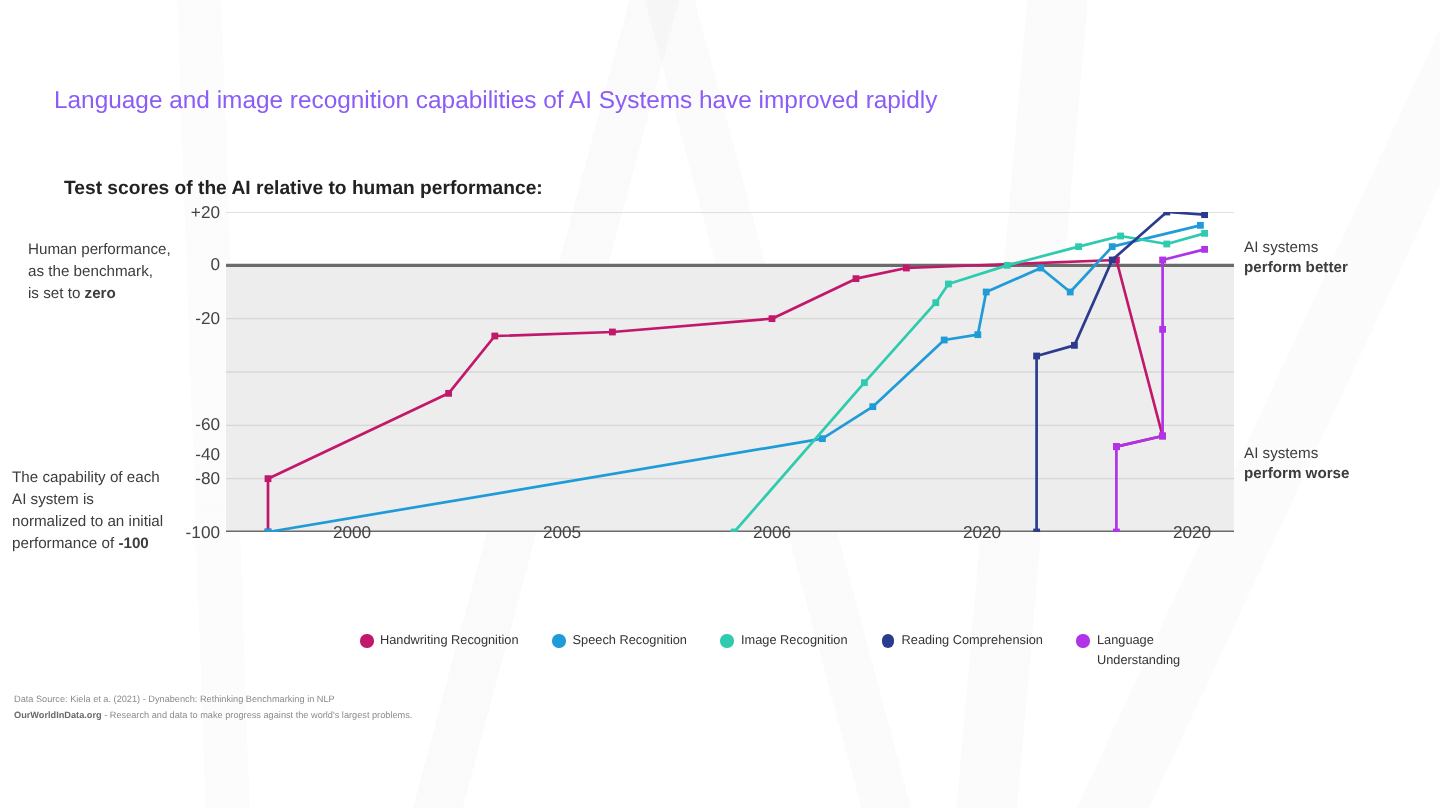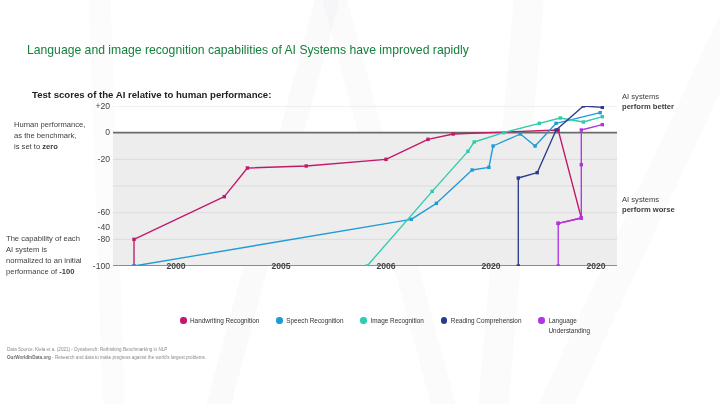--- a/index.html
+++ b/index.html
@@ -29,34 +29,34 @@
   }
 
   #title {
     position: absolute; left: 26px; top: 13px;
     font-size: 21.5px; font-weight: bold;
     color: #4FA3DC; letter-spacing: -0.1px;
     white-space: nowrap;
   }
   #subtitle {
     position: absolute; left: 27px; top: 43px;
-    font-size: 12.2px; color: #15803d; font-weight: 400;
+    font-size: 12.2px; color: #8b5cf6; font-weight: 400;
     white-space: nowrap;
   }
 
   #chart-label {
     position: absolute; left: 32px; top: 89px;
     font-size: 9.6px; font-weight: bold; color: #222;
     white-space: nowrap;
   }
 
   
   .side-note {
     position: absolute; font-size: 7.6px; color: #3d3d3d;
-    line-height: 1.35; white-space: nowrap;
+    line-height: 1.35; white-space: nowrap; margin-top: 27px;
   }
   #note-better { left: 622px; top: 92px; }
   #note-worse  { left: 622px; top: 195px; }
   .side-note .strong { font-weight: bold; display: block; }
 
   
   .left-note {
     position: absolute; font-size: 7.6px; color: #3d3d3d;
     line-height: 1.45; white-space: nowrap;
   }
@@ -77,21 +77,21 @@
     position: absolute; right: 0; width: 30px;
     text-align: right; font-size: 8.6px; color: #444; font-weight: 500;
   }
   #yticks { position: absolute; left: 78px; top: 106px; width: 32px; height: 160px; }
   #yticks .ytick { left: 0; width: 32px; }
 
   
   #xticks { position: absolute; left: 113px; top: 261px; width: 504px; height: 14px; }
   .xtick {
     position: absolute; font-size: 8.6px; color: #444; transform: translateX(-50%);
-    white-space: nowrap; font-weight: 700;
+    white-space: nowrap; font-weight: 400;
   }
 
   
   #legend {
     position: absolute; left: 180px; top: 316px;
     display: flex; gap: 17px; align-items: flex-start;
   }
   .legend-item { display: flex; align-items: flex-start; gap: 3.5px; }
   .legend-dot {
     width: 6.5px; height: 6.5px; border-radius: 50%;

